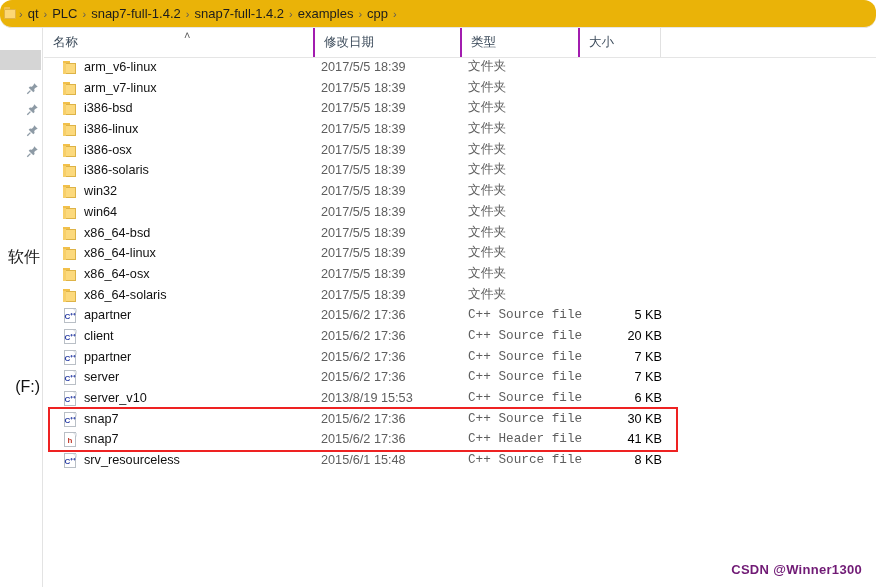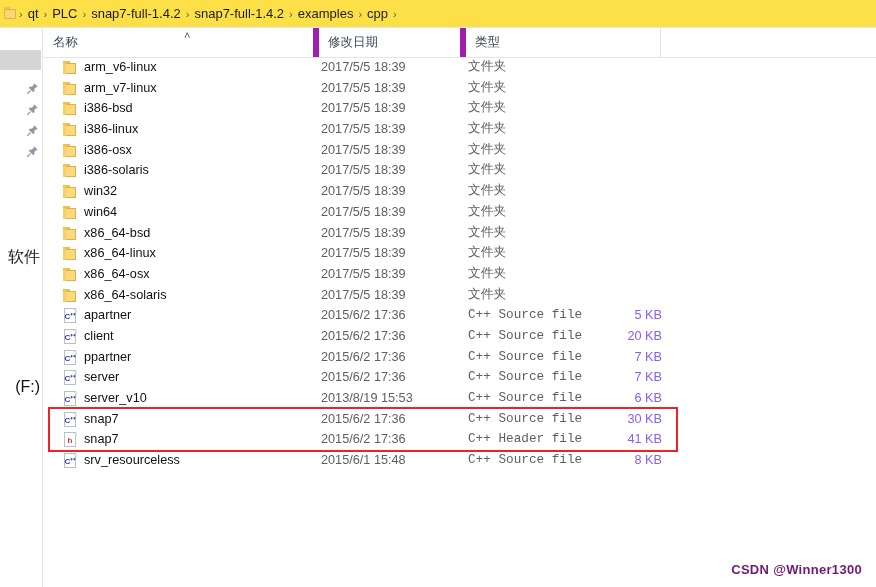--- a/index.html
+++ b/index.html
@@ -15,25 +15,26 @@
     position: relative;
     color: #222222;
   }
 
   
   #addressbar {
     position: absolute;
     left: 0; top: 0;
     width: 876px;
     height: 28px;
-    background: #fde047;
+    background: #eab308;
     border-bottom: 1px solid #e6e6e6;
     display: flex;
     align-items: center;
     box-sizing: border-box;
+    border-radius: 12px;
   }
   .crumb-folder-icon {
     width: 12px;
     height: 13px;
     margin-left: 4px;
     margin-right: 2px;
     position: relative;
     flex: 0 0 auto;
   }
   .crumb-folder-icon .tab {
@@ -129,21 +130,21 @@
   }
   .colhead {
     position: absolute;
     top: 0;
     height: 29px;
     line-height: 29px;
     font-size: 12.5px;
     color: #3b4a5a;
     padding-left: 9px;
     box-sizing: border-box;
-    border-left: 6px solid #a21caf;
+    border-left: 2px solid #a21caf;
     white-space: nowrap;
     cursor: default;
   }
   .colhead:first-of-type { border-left: none; }
   .colhead-end {
     position: absolute;
     top: 0;
     height: 29px;
     width: 1px;
     background: #e1e1e1;
@@ -186,21 +187,21 @@
   }
   .c-type {
     left: 424px;
     color: #5e5e5e;
     font-family: Liberation Mono, monospace;
   }
   .c-size {
     left: 524px;
     width: 94px;
     text-align: right;
-    color: #8b5cf6;
+    color: #000000;
   }
 
   
   .icon {
     position: absolute;
     left: 18px;
     top: 3px;
     width: 16px;
     height: 15px;
   }
@@ -324,20 +325,21 @@
     </div>
 </div>
 
 <div id="content">
 
   <div id="colheader">
     <div class="colhead" style="left:0px;width:269px;">名称</div>
     <div id="sortmark" style="left:140px;">˄</div>
     <div class="colhead" style="left:269px;width:147px;">修改日期</div>
     <div class="colhead" style="left:416px;width:118px;">类型</div>
+    <div class="colhead" style="left:534px;width:82px;">大小</div>
     <div class="colhead-end" style="left:616px;"></div>
   </div>
 
   <div id="rows">
       <div class="row">
         <span class="icon ico-folder">
           <span class="tab"></span>
           <span class="body"></span>
           <span class="shade"></span>
         </span>

